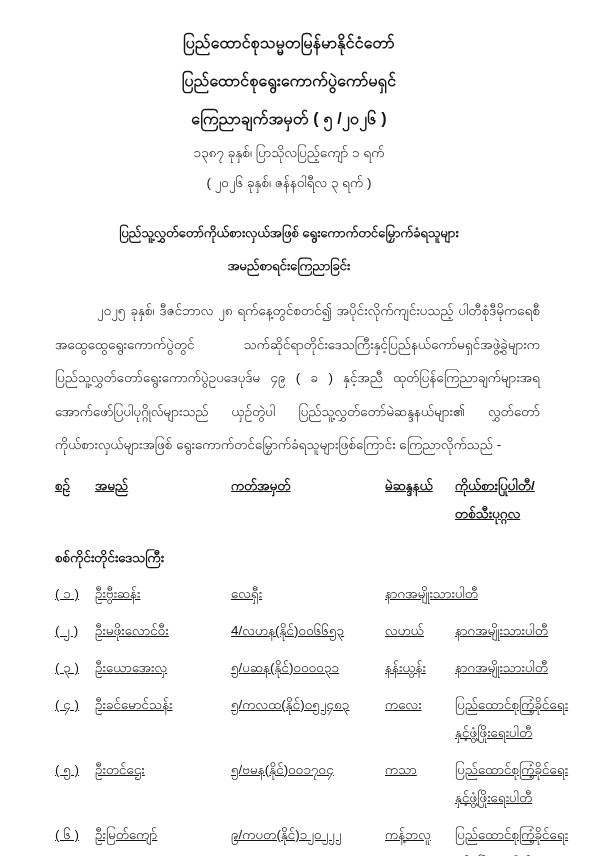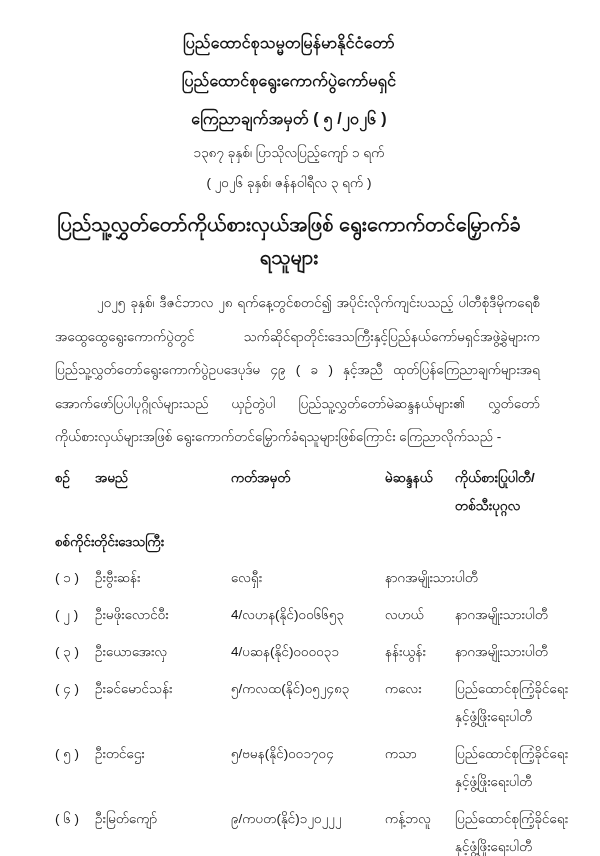--- a/index.html
+++ b/index.html
@@ -24,68 +24,69 @@
   }
   .doc-header .dline{
     font-size:13.5px;
     line-height:30px;
   }
   .doc-header .dline:first-of-type{margin-top:6px;}
   
   .doc-title{
     text-align:center;
     font-weight:bold;
-    font-size:20px;
+    font-size:13px;
     line-height:33px;
-    margin:10px 17px 0 0;
+    margin:18px 17px 0 0;
   }
   
   .body-par{
     font-size:13.5px;
     line-height:33.5px;
     text-align:justify;
     text-align-last:left;
     text-indent:42px;
     margin:12px 0 0 0;
   }
   
   .tbl{margin-top:10px;}
   .trow{
     display:grid;
     grid-template-columns:40px 136px 154px 70px 1fr;
     align-items:start;
     font-size:13.5px;
     line-height:28px;
   }
-  .trow .cell{white-space:nowrap;}
+  .trow .cell{white-space:nowrap;text-decoration:underline;}
   .thead{font-weight:bold;margin-bottom:6px;}
   .section-head{
     font-weight:bold;
     font-size:13.5px;
     line-height:28px;
-    margin:8px 0 8px 0;
+    margin:16px 0 8px 0;
   }
   .trow.r{margin-bottom:9px;}
   .cell .l2:empty{display:none;}
 </style>
 </head>
 <body>
 
 <div class="page">
 
   <div class="doc-header">
     <div class="hline">ပြည်ထောင်စုသမ္မတမြန်မာနိုင်ငံတော်</div>
     <div class="hline">ပြည်ထောင်စုရွေးကောက်ပွဲကော်မရှင်</div>
     <div class="hline">ကြေညာချက်အမှတ် ( ၅ /၂၀၂၆ )</div>
     <div class="dline">၁၃၈၇ ခုနှစ်၊ ပြာသိုလပြည့်ကျော် ၁ ရက်</div>
     <div class="dline">( ၂၀၂၆ ခုနှစ်၊ ဇန်နဝါရီလ ၃ ရက် )</div>
   </div>
 
   <div class="doc-title">
     <div>ပြည်သူ့လွှတ်တော်ကိုယ်စားလှယ်အဖြစ် ရွေးကောက်တင်မြှောက်ခံရသူများ</div>
+    <div>အမည်စာရင်းကြေညာခြင်း</div>
   </div>
 
   <p class="body-par">၂၀၂၅ ခုနှစ်၊ ဒီဇင်ဘာလ ၂၈ ရက်နေ့တွင်စတင်၍ အပိုင်းလိုက်ကျင်းပသည့် ပါတီစုံဒီမိုကရေစီအထွေထွေရွေးကောက်ပွဲတွင် သက်ဆိုင်ရာတိုင်းဒေသကြီးနှင့်ပြည်နယ်ကော်မရှင်အဖွဲ့ခွဲများက ပြည်သူ့လွှတ်တော်ရွေးကောက်ပွဲဥပဒေပုဒ်မ ၄၉ ( ခ ) နှင့်အညီ ထုတ်ပြန်ကြေညာချက်များအရ အောက်ဖော်ပြပါပုဂ္ဂိုလ်များသည် ယှဉ်တွဲပါ ပြည်သူ့လွှတ်တော်မဲဆန္ဒနယ်များ၏ လွှတ်တော်ကိုယ်စားလှယ်များအဖြစ် ရွေးကောက်တင်မြှောက်ခံရသူများဖြစ်ကြောင်း ကြေညာလိုက်သည် -</p>
 
   <div class="tbl">
 
     <div class="trow thead">
       <div class="cell">စဉ်</div>
       <div class="cell">အမည်</div>
       <div class="cell">
@@ -117,21 +118,21 @@
       <div class="cell">လဟယ်</div>
       <div class="cell">
         <div class="l1">နာဂအမျိုးသားပါတီ</div>
 
       </div>
     </div>
 
     <div class="trow r">
       <div class="cell">( ၃ )</div>
       <div class="cell">ဦးယောအေးလှ</div>
-      <div class="cell">4/ပဆန(နိုင်)၀၀၀၀၃၁</div>
+      <div class="cell">၅/ပဆန(နိုင်)၀၀၀၀၃၁</div>
       <div class="cell">နန်းယွန်း</div>
       <div class="cell">
         <div class="l1">နာဂအမျိုးသားပါတီ</div>
 
       </div>
     </div>
 
     <div class="trow r">
       <div class="cell">( ၄ )</div>
       <div class="cell">ဦးခင်မောင်သန်း</div>

